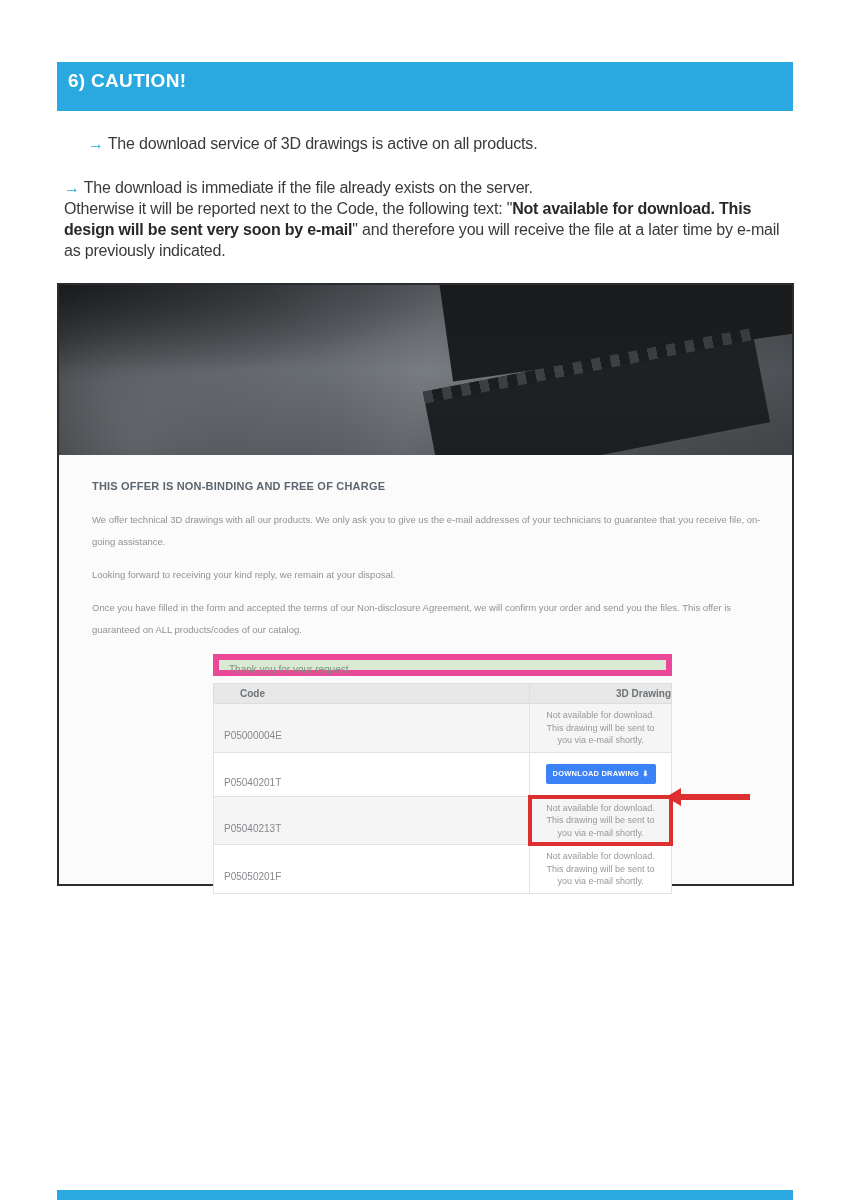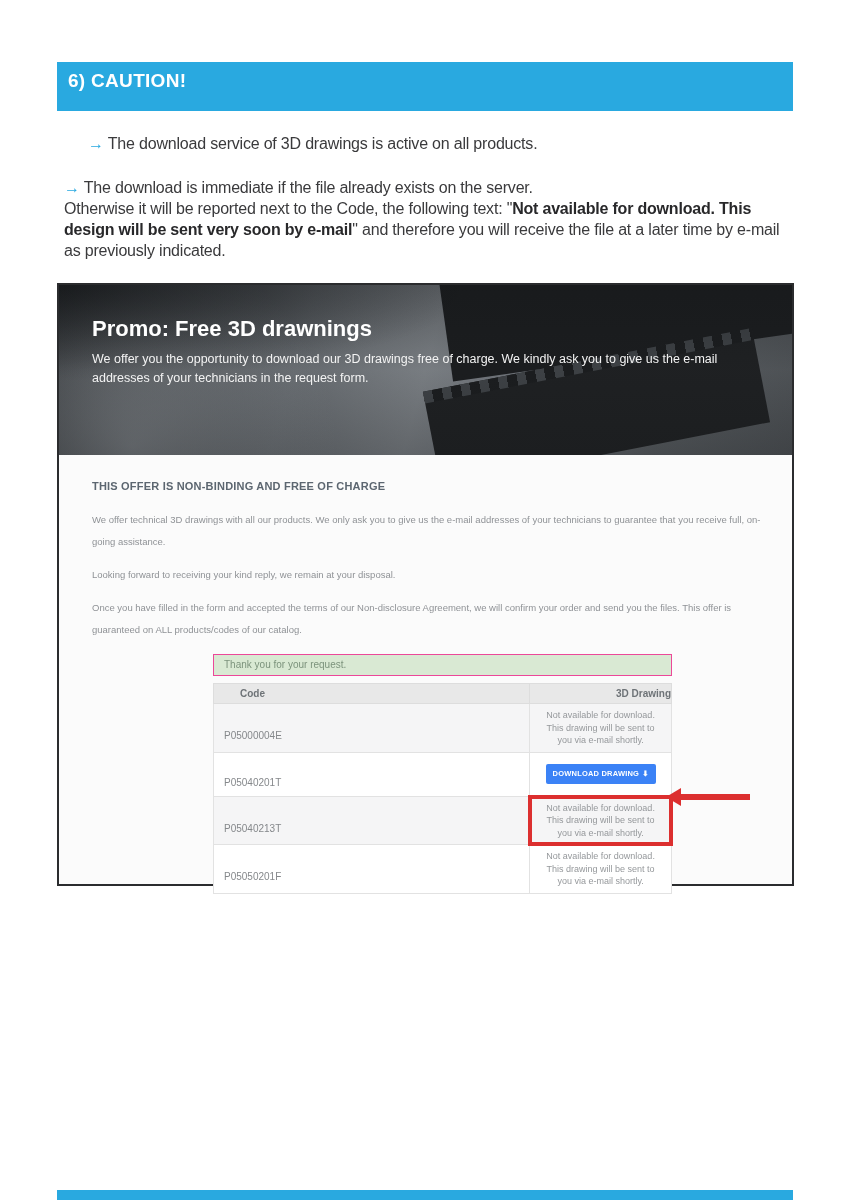--- a/index.html
+++ b/index.html
@@ -39,21 +39,21 @@
       linear-gradient(to bottom, rgba(20,22,24,.40), rgba(20,22,24,.12) 50%, rgba(20,22,24,.32)); }
   .banner-text { position:absolute; left:33px; top:31px; z-index:3; }
   .banner-title { font-size:22px; font-weight:bold; color:#ffffff; margin-bottom:8px; }
   .banner-sub { font-size:12.5px; color:#f3f3f3; width:668px; line-height:19px; }
 
   .offer { position:absolute; left:33px; top:195px; width:678px; }
   .offer h2 { font-size:11px; font-weight:bold; color:#5c6670; letter-spacing:.2px; margin-bottom:17px; }
   .offer p { font-size:9.5px; color:#8f9296; line-height:22px; margin-bottom:11px; }
 
   .form-result { position:absolute; left:154px; top:369px; width:459px; }
-  .alert { height:22px; line-height:20px; background:#d9e9d3; border:1px solid #ec4899;
+  .alert { height:22px; line-height:20px; background:#d9e9d3; border:6px solid #ec4899;
     color:#7c937c; font-size:10px; padding-left:10px; margin-bottom:7px; }
   table.drawings { width:100%; border-collapse:collapse; background:#fff; border:1px solid #dddddd; }
   .drawings th { background:#e8e8e8; color:#6e7377; font-weight:bold; font-size:10px; height:20px;
     border:1px solid #dddddd; }
   .drawings th.th-code { text-align:left; padding-left:26px; width:317px; }
   .drawings th.th-drw { text-align:right; }
   .drawings td { border:1px solid #e2e2e2; }
   .drawings tbody tr:nth-child(odd) { background:#f5f5f6; }
   .code-cell { padding:24px 0 8px 10px; font-size:10px; color:#85888b; }
   .status-cell { width:142px; text-align:center; font-size:9px; line-height:12.5px;
@@ -91,29 +91,25 @@
       <span>The download is immediate if the file already exists on the server.</span><br>
       <span>Otherwise it will be reported next to the Code, the following text: "</span><b>Not available for download. This design will be sent very soon by e-mail</b><span>" and therefore you will receive the file at a later time by e-mail as previously indicated.</span>
     </p>
   </div>
 
   <div class="shot">
     <div class="banner">
       <div class="blk blk1"></div>
       <div class="blk blk2"></div>
       <div class="banner-overlay"></div>
-      <div class="banner-text">
-        <div class="banner-title">Promo: Free 3D drawnings</div>
-        <div class="banner-sub">We offer you the opportunity to download our 3D drawings free of charge. We kindly ask you to give us the e-mail addresses of your technicians in the request form.</div>
-      </div>
     </div>
 
     <div class="offer">
       <h2>THIS OFFER IS NON-BINDING AND FREE OF CHARGE</h2>
-      <p>We offer technical 3D drawings with all our products. We only ask you to give us the e-mail addresses of your technicians to guarantee that you receive full, on-going assistance.</p>
+      <p>We offer technical 3D drawings with all our products. We only ask you to give us the e-mail addresses of your technicians to guarantee that you receive file, on-going assistance.</p>
       <p>Looking forward to receiving your kind reply, we remain at your disposal.</p>
       <p>Once you have filled in the form and accepted the terms of our Non-disclosure Agreement, we will confirm your order and send you the files. This offer is guaranteed on ALL products/codes of our catalog.</p>
     </div>
 
     <div class="form-result">
       <div class="alert">
         <span>Thank you for your request.</span>
       </div>
       <table class="drawings">
         <thead>

